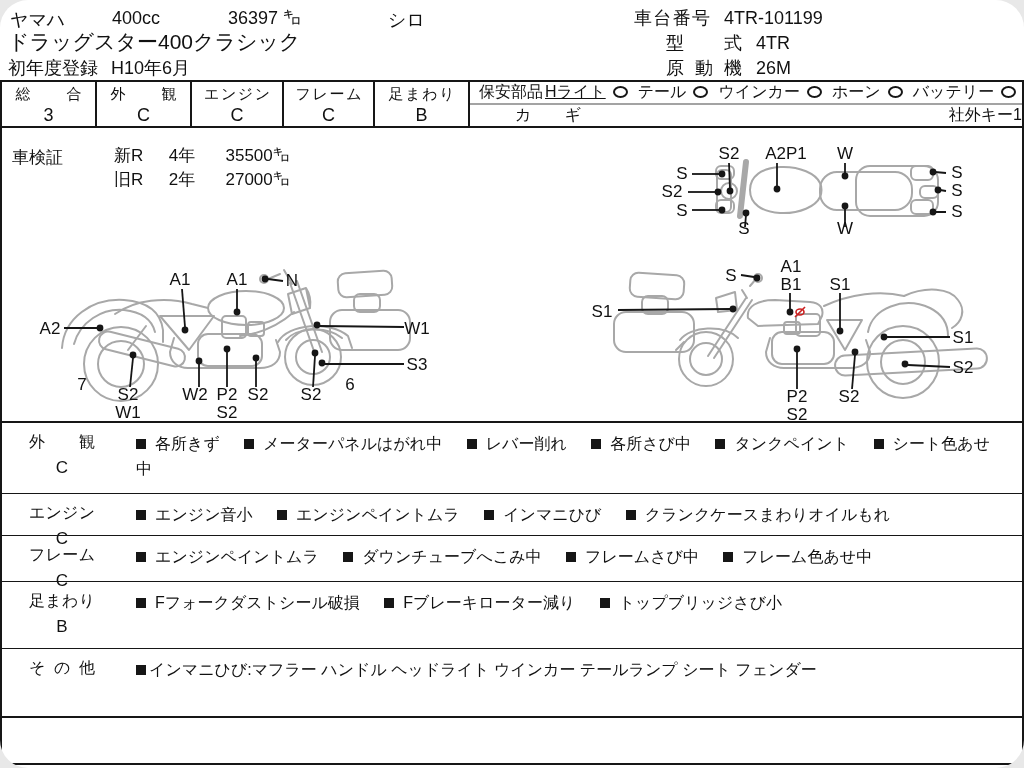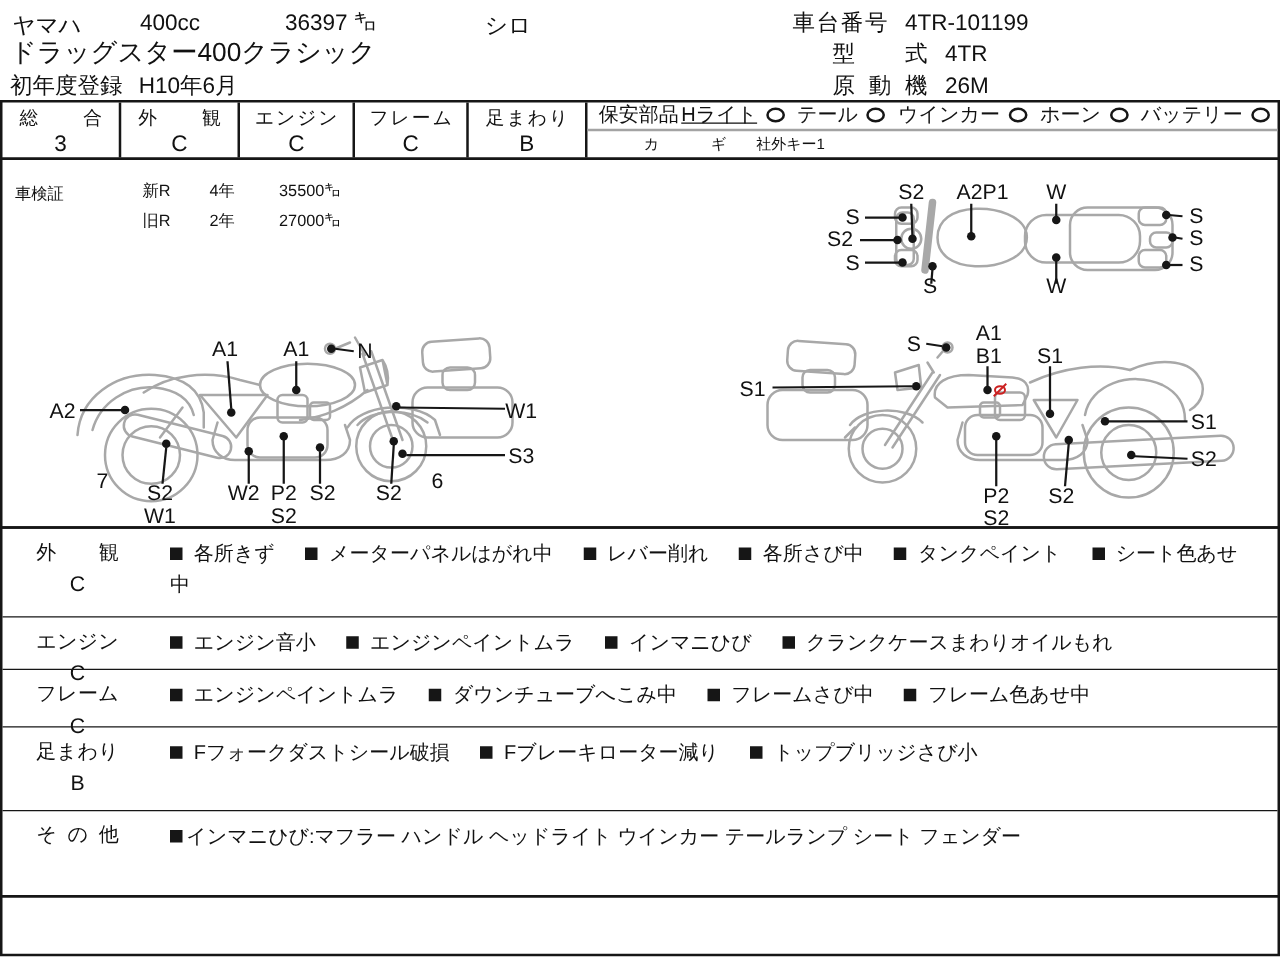--- a/index.html
+++ b/index.html
@@ -1,36 +1,37 @@
 <!DOCTYPE html>
 <html><head>
 <meta charset="utf-8">
 <style>
   * { margin:0; padding:0; box-sizing:border-box; }
   html,body { background:#e8e8e8; }
   .sheet {
     position:relative; width:1024px; height:768px; background:#ffffff;
     font-family:"Liberation Sans","DejaVu Sans",sans-serif; color:#111;
     overflow:hidden;
+    border-radius:28px;
   }
   .abs { position:absolute; }
   .t18 { font-size:18px; }
-  .t17 { font-size:13px; }
+  .t17 { font-size:17px; }
   .jlabel { display:inline-block; text-align:justify; text-align-last:justify; }
   
   .grades { position:absolute; left:0; top:80px; width:1024px; height:48px;
     border:2px solid #161616; display:flex; }
   .gcell { border-right:2px solid #161616; padding-top:2px; }
   .gcell .glabel { display:block; width:66px; margin:1px auto 0;
     font-size:15px; text-align:justify; text-align-last:justify; }
   .gcell .gval { display:block; text-align:center; font-size:18px; margin-top:1px; }
   .safety { flex:1; display:flex; flex-direction:column; }
   .safety-row1 { height:23px; border-bottom:2px solid #a3a3a3; display:flex;
     align-items:center; font-size:16px; padding-left:9px; }
-  .safety-row2 { flex:1; display:flex; align-items:center; font-size:12px; }
+  .safety-row2 { flex:1; display:flex; align-items:center; font-size:16px;justify-content:space-between; }
   .sitem { margin-left:10px; white-space:nowrap; }
   .circ { display:inline-block; width:15px; height:12px; border:2px solid #161616;
     border-radius:50%; margin-left:7px; vertical-align:-1px; }
   
   .diagbox { position:absolute; left:0; top:126px; width:1024px; height:297px;
     border:2px solid #161616; }
   .remarks { position:absolute; left:0; top:421px; width:1024px; height:297px;
     border:2px solid #161616; display:flex; flex-direction:column; }
   .emptybox { position:absolute; left:0; top:716px; width:1024px; height:49px;
     border:2px solid #161616; }

